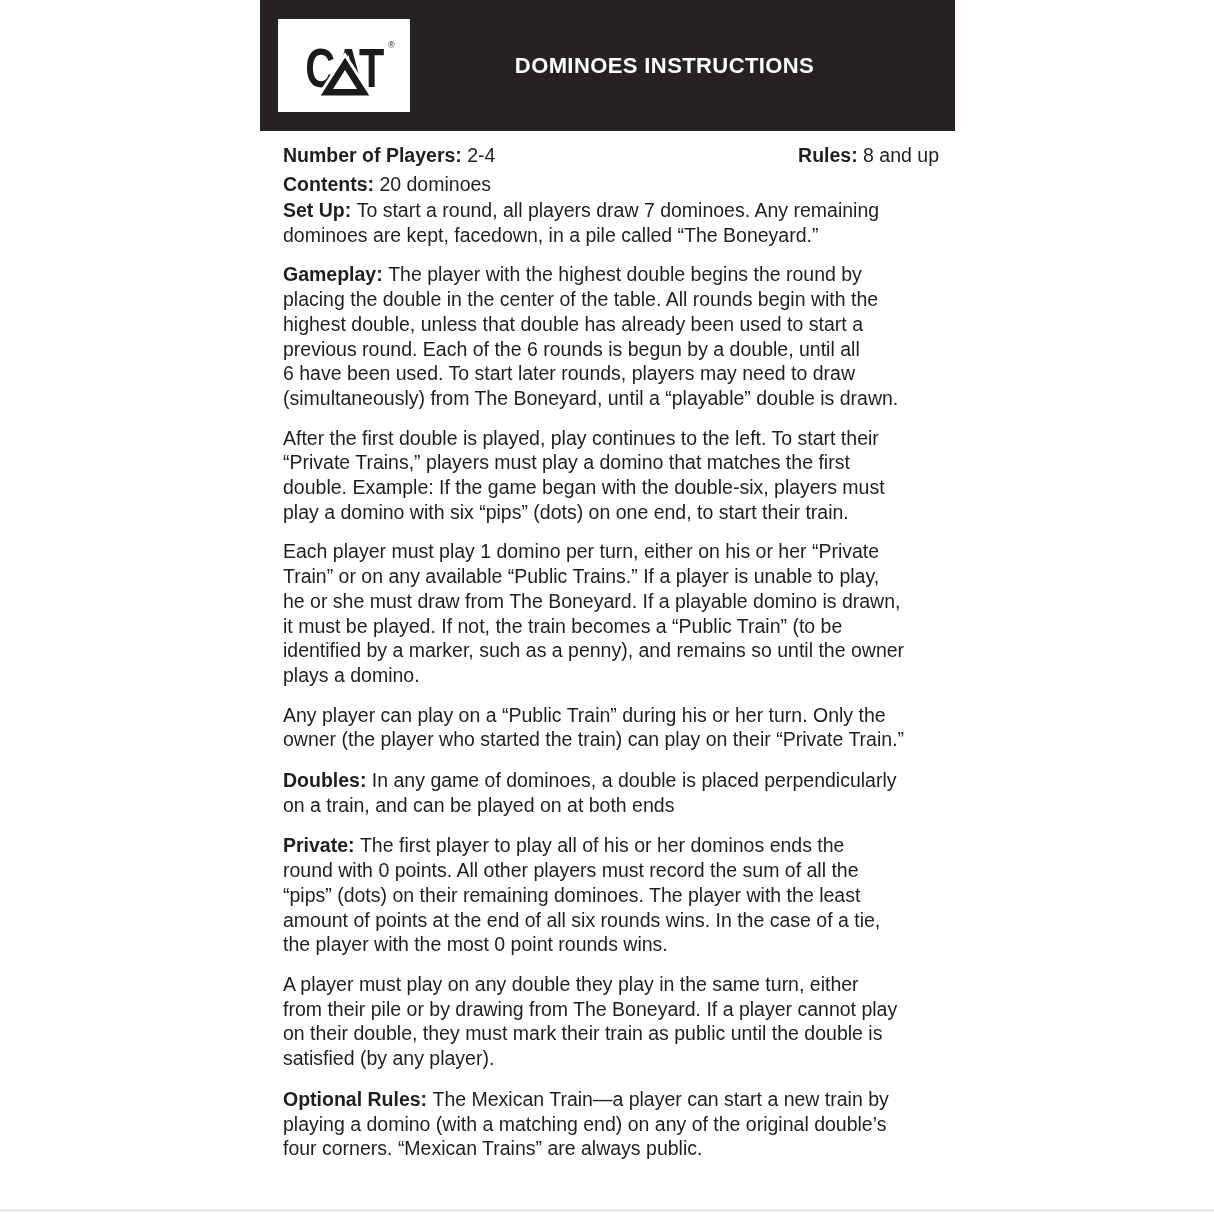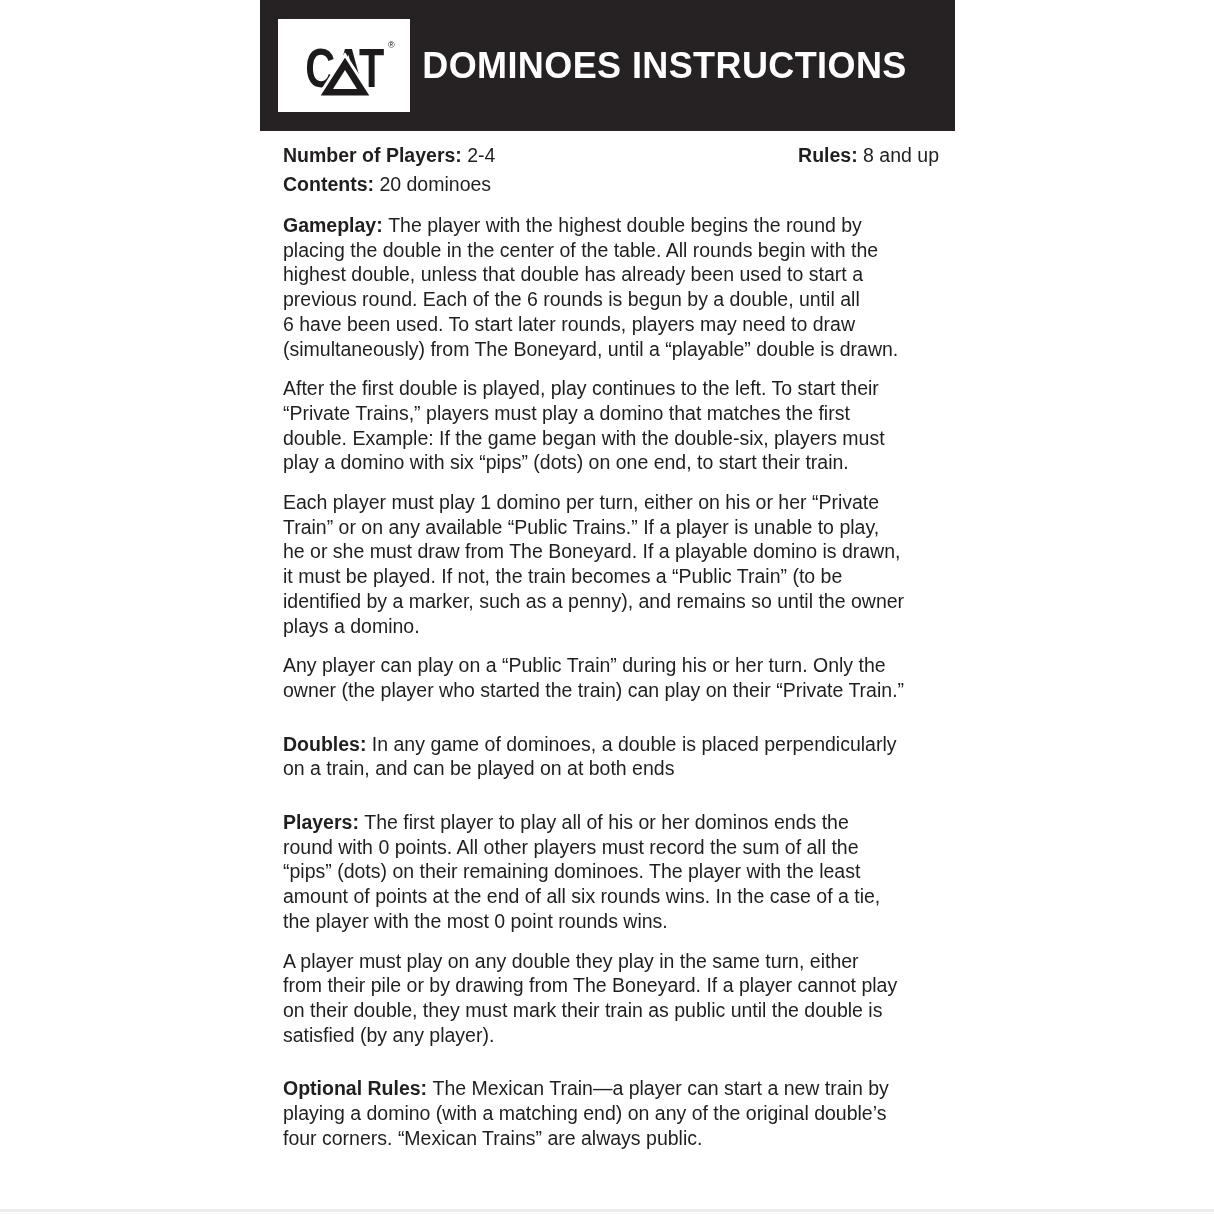--- a/index.html
+++ b/index.html
@@ -30,42 +30,42 @@
     align-items: center;
     justify-content: center;
   }
   .logo-box svg { display: block; }
   .header-title {
     flex: 1;
     text-align: center;
     padding-right: 36px;
     color: #ffffff;
     font-weight: bold;
-    font-size: 36px;
+    font-size: 22px;
     letter-spacing: 0.4px;
     white-space: nowrap;
   }
 
   
   .content {
     position: absolute;
     left: 283px; top: 141px;
     width: 656px;
     font-size: 19.5px;
     line-height: 24.7px;
   }
   .meta-row {
     display: flex;
     justify-content: space-between;
     line-height: 28.5px;
   }
   .meta-row b, .para b { font-weight: bold; }
-  .meta-block { margin-bottom: 15px; }
+  .meta-block { }
   .para { margin: 0 0 15px 0; }
-  .para.gap { margin-top: 29px; }
+  .para.gap { margin-top: 16px; }
 
   .bottom-line {
     position: absolute;
     left: 0; bottom: 2px;
     width: 1214px; height: 3px;
     background: #ededed;
   }
 </style>
 </head>
 <body>
@@ -88,24 +88,25 @@
   <div class="meta-block">
     <div class="meta-row">
       <span><b>Number of Players:</b>&nbsp;<span>2-4</span></span>
       <span><b>Rules:</b>&nbsp;<span>8 and up</span></span>
     </div>
     <div class="meta-row">
       <span><b>Contents:</b>&nbsp;<span>20 dominoes</span></span>
     </div>
   </div>
   <div>
+      <p class="para"><b>Set Up: </b>To start a round, all players draw 7 dominoes. Any remaining<br>dominoes are kept, facedown, in a pile called “The Boneyard.”</p>
       <p class="para"><b>Gameplay: </b>The player with the highest double begins the round by<br>placing the double in the center of the table. All rounds begin with the<br>highest double, unless that double has already been used to start a<br>previous round. Each of the 6 rounds is begun by a double, until all<br>6 have been used. To start later rounds, players may need to draw<br>(simultaneously) from The Boneyard, until a “playable” double is drawn.</p>
       <p class="para">After the first double is played, play continues to the left. To start their<br>“Private Trains,” players must play a domino that matches the first<br>double. Example: If the game began with the double-six, players must<br>play a domino with six “pips” (dots) on one end, to start their train.</p>
       <p class="para">Each player must play 1 domino per turn, either on his or her “Private<br>Train” or on any available “Public Trains.” If a player is unable to play,<br>he or she must draw from The Boneyard. If a playable domino is drawn,<br>it must be played. If not, the train becomes a “Public Train” (to be<br>identified by a marker, such as a penny), and remains so until the owner<br>plays a domino.</p>
       <p class="para">Any player can play on a “Public Train” during his or her turn. Only the<br>owner (the player who started the train) can play on their “Private Train.”</p>
       <p class="para gap"><b>Doubles: </b>In any game of dominoes, a double is placed perpendicularly<br>on a train, and can be played on at both ends</p>
-      <p class="para gap"><b>Players: </b>The first player to play all of his or her dominos ends the<br>round with 0 points. All other players must record the sum of all the<br>“pips” (dots) on their remaining dominoes. The player with the least<br>amount of points at the end of all six rounds wins. In the case of a tie,<br>the player with the most 0 point rounds wins.</p>
+      <p class="para gap"><b>Private: </b>The first player to play all of his or her dominos ends the<br>round with 0 points. All other players must record the sum of all the<br>“pips” (dots) on their remaining dominoes. The player with the least<br>amount of points at the end of all six rounds wins. In the case of a tie,<br>the player with the most 0 point rounds wins.</p>
       <p class="para">A player must play on any double they play in the same turn, either<br>from their pile or by drawing from The Boneyard. If a player cannot play<br>on their double, they must mark their train as public until the double is<br>satisfied (by any player).</p>
       <p class="para gap"><b>Optional Rules: </b>The Mexican Train—a player can start a new train by<br>playing a domino (with a matching end) on any of the original double’s<br>four corners. “Mexican Trains” are always public.</p>
     </div>
 </div>
 
 <div class="bottom-line"></div>
 
 </body></html>

